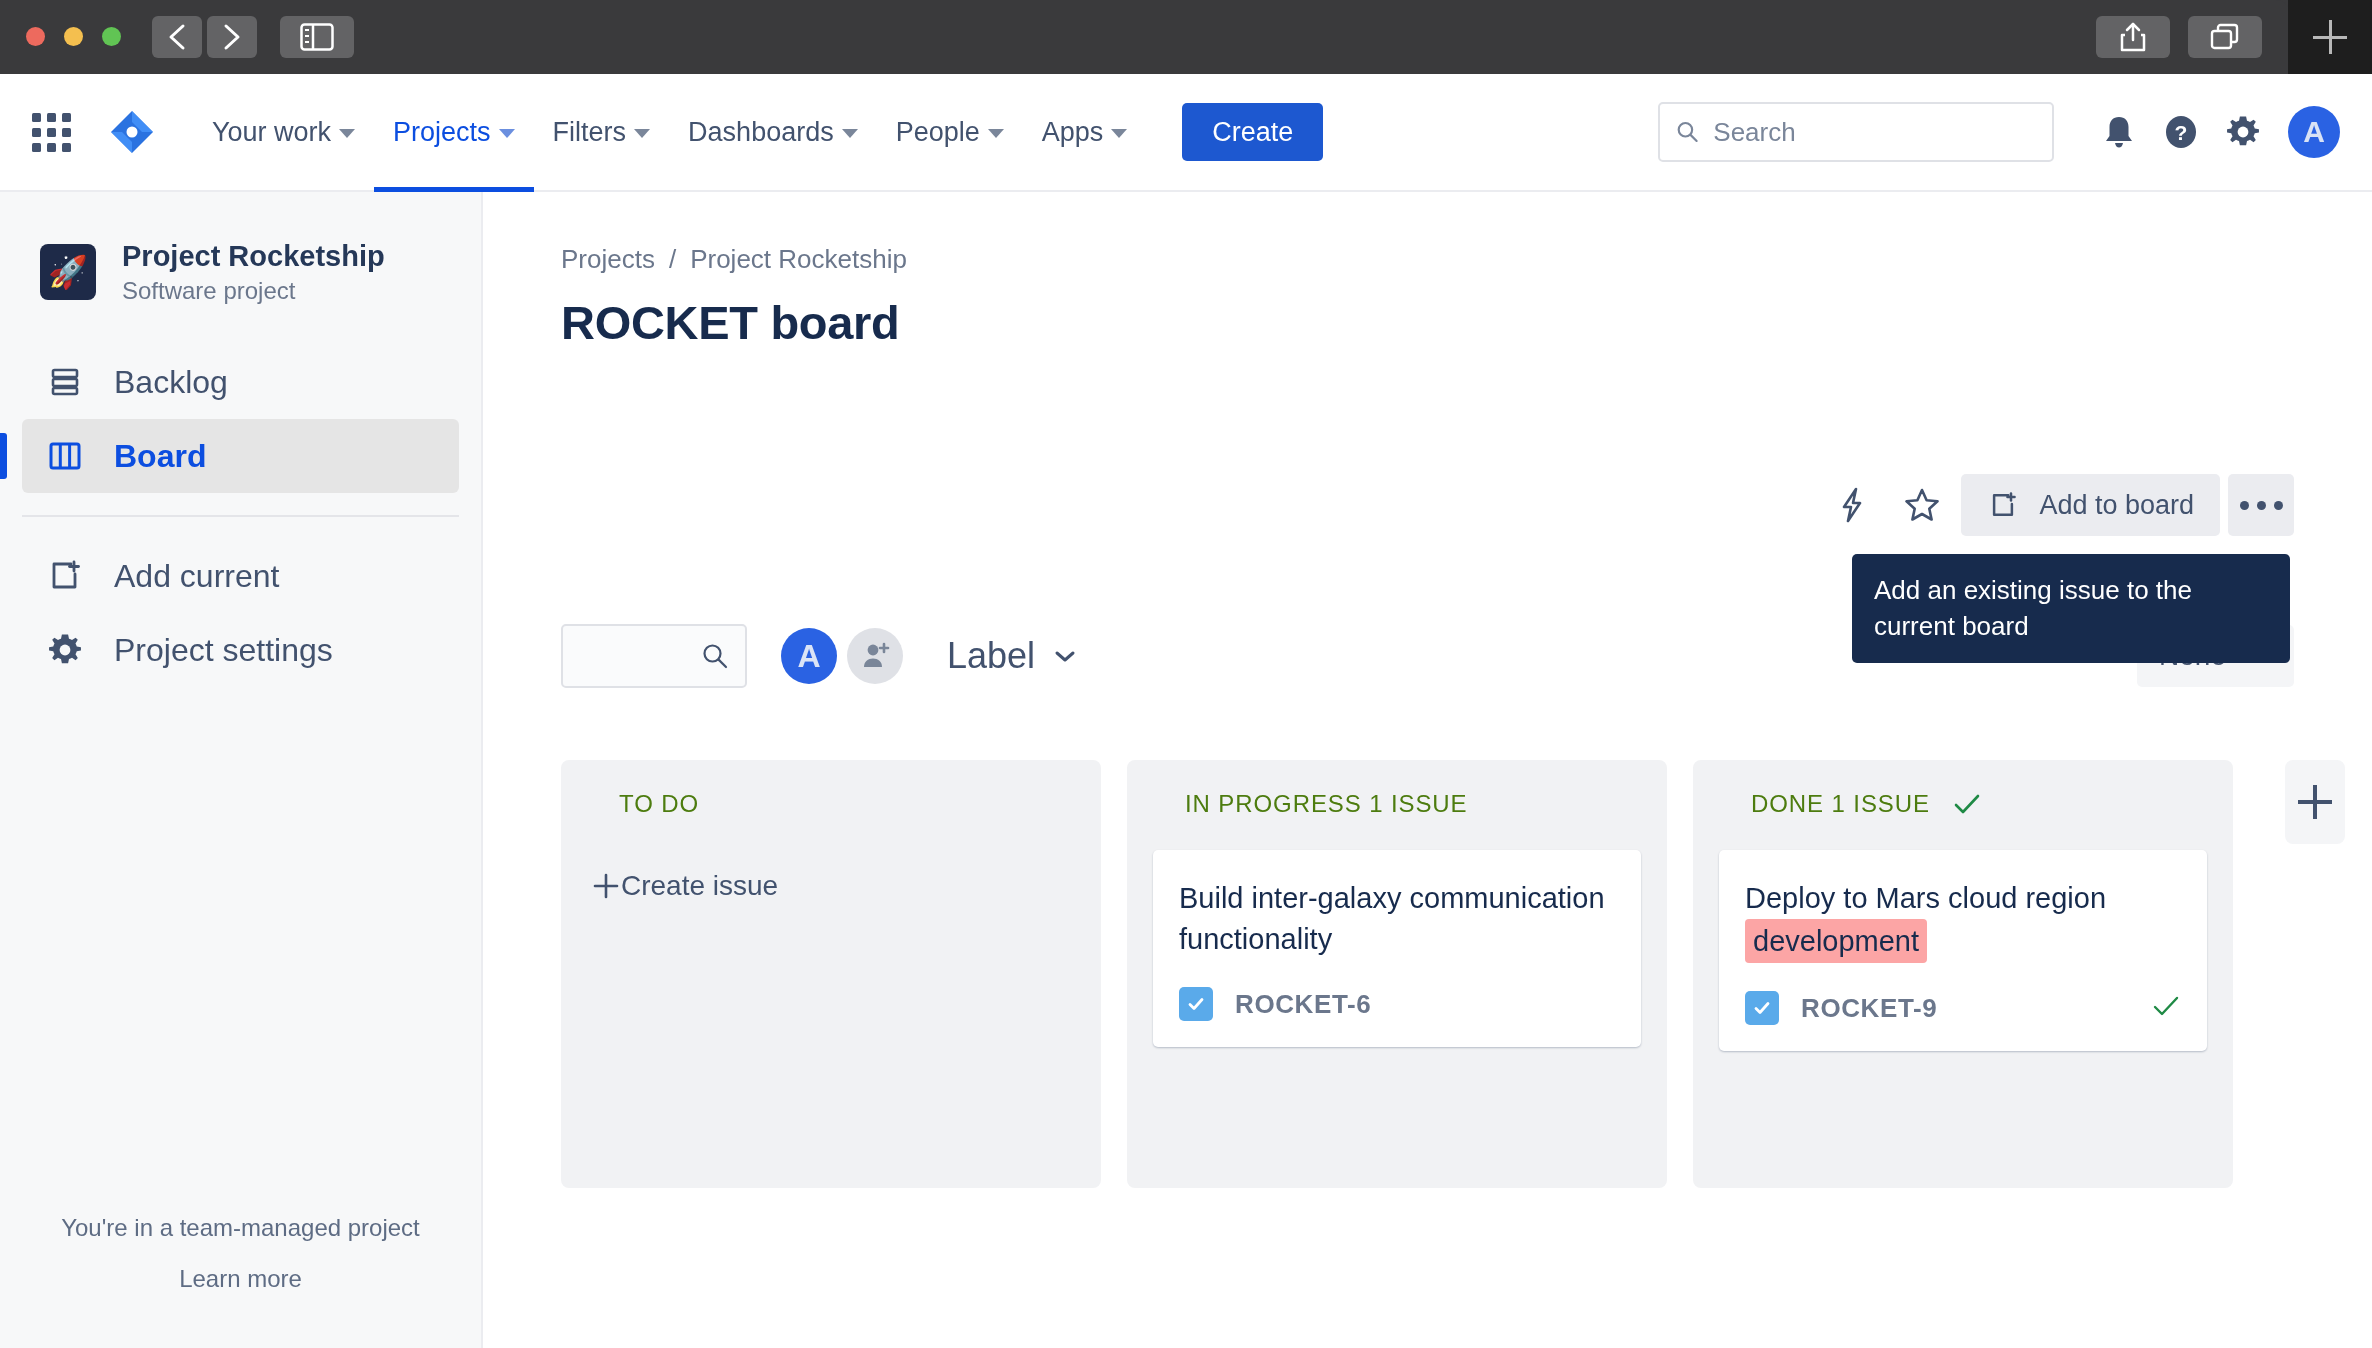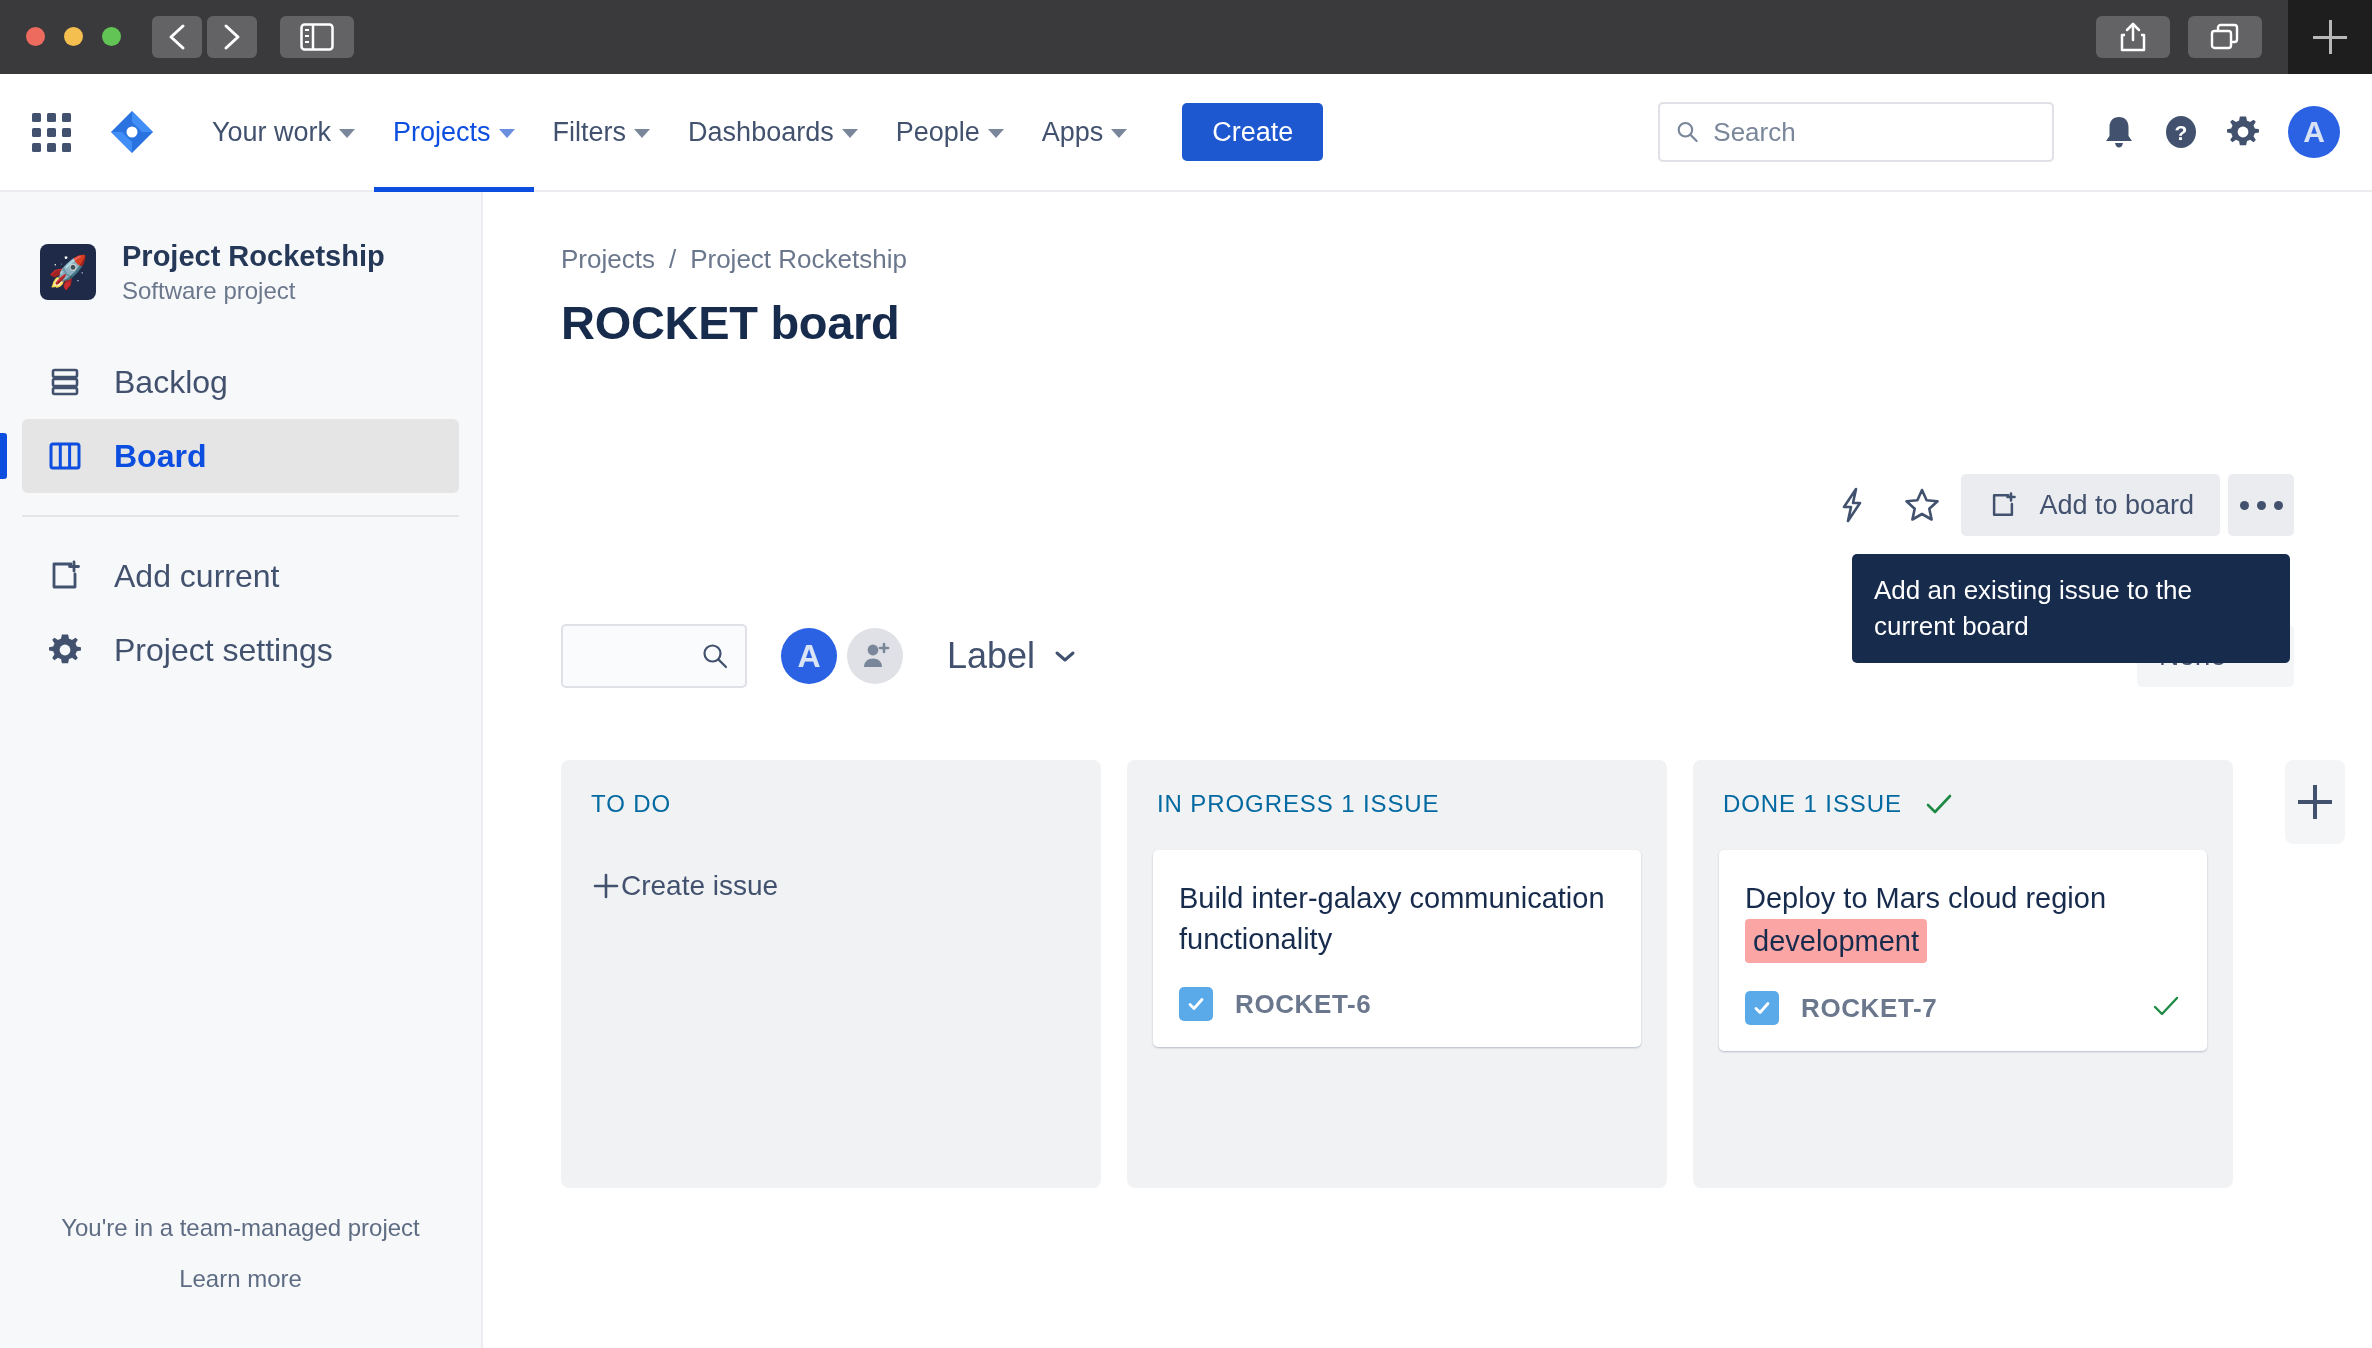--- a/index.html
+++ b/index.html
@@ -188,22 +188,22 @@
     background: #f4f5f7; border-radius: 5px; height: 62px; padding: 0 22px;
     display: flex; align-items: center; gap: 22px; font-size: 28px; color: #42526e; cursor: pointer;
   }
 
   
   .board { position: absolute; top: 568px; left: 78px; right: 0; height: 440px; display: flex; gap: 26px; }
   .col {
     width: 540px; flex: 0 0 540px; background: #f1f2f4; border-radius: 8px; padding: 30px 26px 0 26px;
     height: 428px; position: relative;
   }
-  .col-head { display: flex; align-items: center; gap: 22px; font-size: 24px; color: #0369a1;
-              letter-spacing: 0.9px; font-weight: 500; padding-left: 4px; }
+  .col-head { display: flex; align-items: center; gap: 22px; font-size: 24px; color: #4d7c0f;
+              letter-spacing: 0.9px; font-weight: 500; padding-left: 4px; margin-left: 28px; }
   .create-issue {
     display: flex; align-items: center; margin-top: 52px; padding-left: 4px;
     font-size: 28px; color: #42526e; cursor: pointer;
   }
   .card {
     background: #fff; border-radius: 5px; margin-top: 32px; padding: 28px 26px 26px 26px;
     box-shadow: 0 1px 2px rgba(9,30,66,0.25);
   }
   .card-title { font-size: 29px; color: #172b4d; line-height: 1.4; }
   .card-tag { display: inline-block; background: #fca5a5; border-radius: 4px; padding: 2px 8px; }
@@ -538,21 +538,21 @@
         </svg>
       </div>
       <div class="card">
         <div class="card-title"><span>Deploy to Mars cloud region </span><span class="card-tag">development</span></div>
         <div class="card-foot">
           <span class="task-chk">
             <svg width="20" height="20" viewBox="0 0 20 20">
               <polyline points="4,10.5 8,14.5 16,5.5" fill="none" stroke="#fff" stroke-width="2.8" stroke-linecap="round" stroke-linejoin="round"></polyline>
             </svg>
           </span>
-          <span class="issue-key">ROCKET-7</span>
+          <span class="issue-key">ROCKET-9</span>
           <span class="done-tick">
             <svg width="30" height="24" viewBox="0 0 30 24">
               <polyline points="4,13 11,20 26,4" fill="none" stroke="#1f8a45" stroke-width="2.4" stroke-linecap="round" stroke-linejoin="round"></polyline>
             </svg>
           </span>
         </div>
       </div>
     </div>
 
     <div class="add-col">

